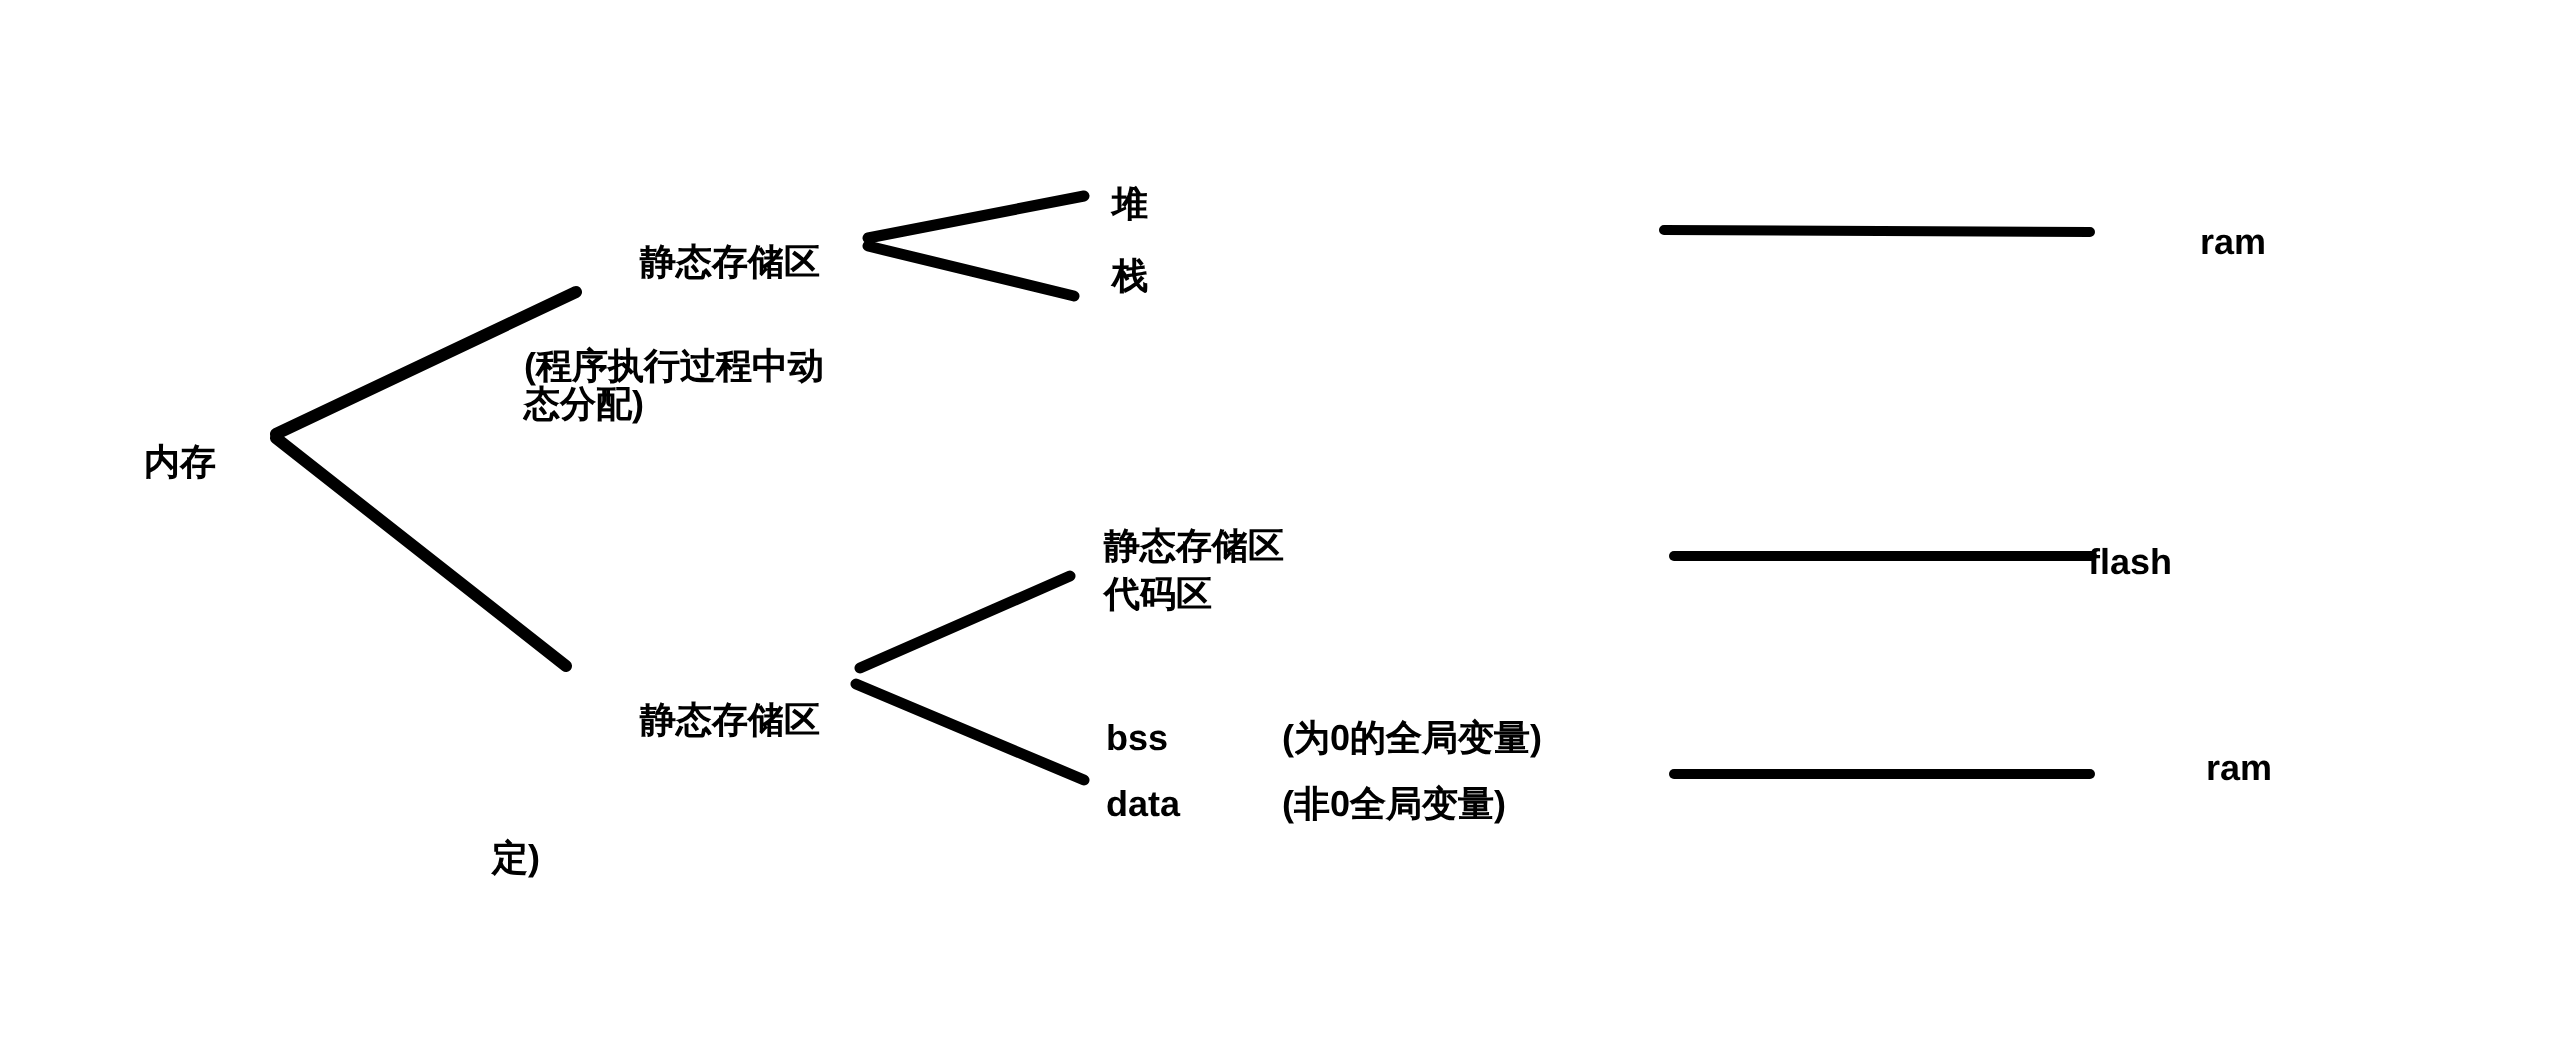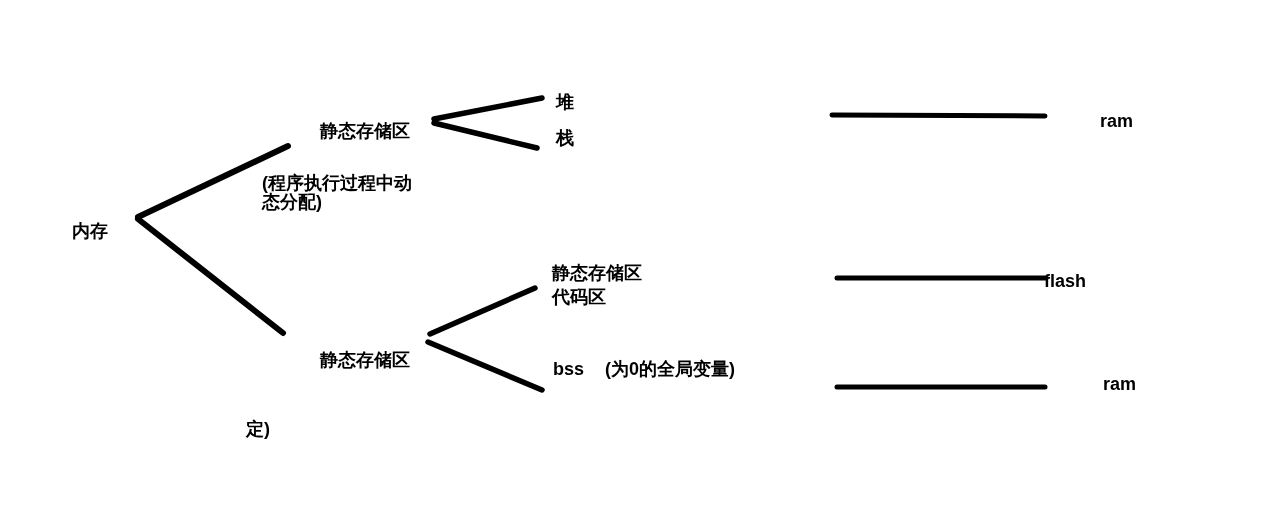--- a/index.html
+++ b/index.html
@@ -27,20 +27,21 @@
     line-height: 20px;
     color: #000000;
     white-space: nowrap;
   }
   .t.small {
     font-size: 18px;
   }
   .seg-row {
     display: flex;
     align-items: flex-end;
+    gap: 36px;
   }
   .seg-name {
     display: inline-block;
     min-width: 52px;
   }
 </style>
 </head>
 <body>
 
 <div class="canvas">
@@ -72,18 +73,22 @@
   <div class="t" style="left:320px; top:350px">静态存储区</div>
   <div class="t small" style="left:246px; top:419px">定)</div>
 
   <div class="t" style="left:552px; top:263px">静态存储区</div>
   <div class="t" style="left:552px; top:287px">代码区</div>
 
   <div class="t seg-row" style="left:553px; top:359px">
     <span class="seg-name">bss</span>
     <span>(为0的全局变量)</span>
   </div>
+  <div class="t seg-row" style="left:553px; top:392px">
+    <span class="seg-name">data</span>
+    <span>(非0全局变量)</span>
+  </div>
 
   <div class="t" style="left:1100px; top:111px">ram</div>
   <div class="t" style="left:1044px; top:271px">flash</div>
   <div class="t" style="left:1103px; top:374px">ram</div>
 
 </div>
 
 </body></html>

